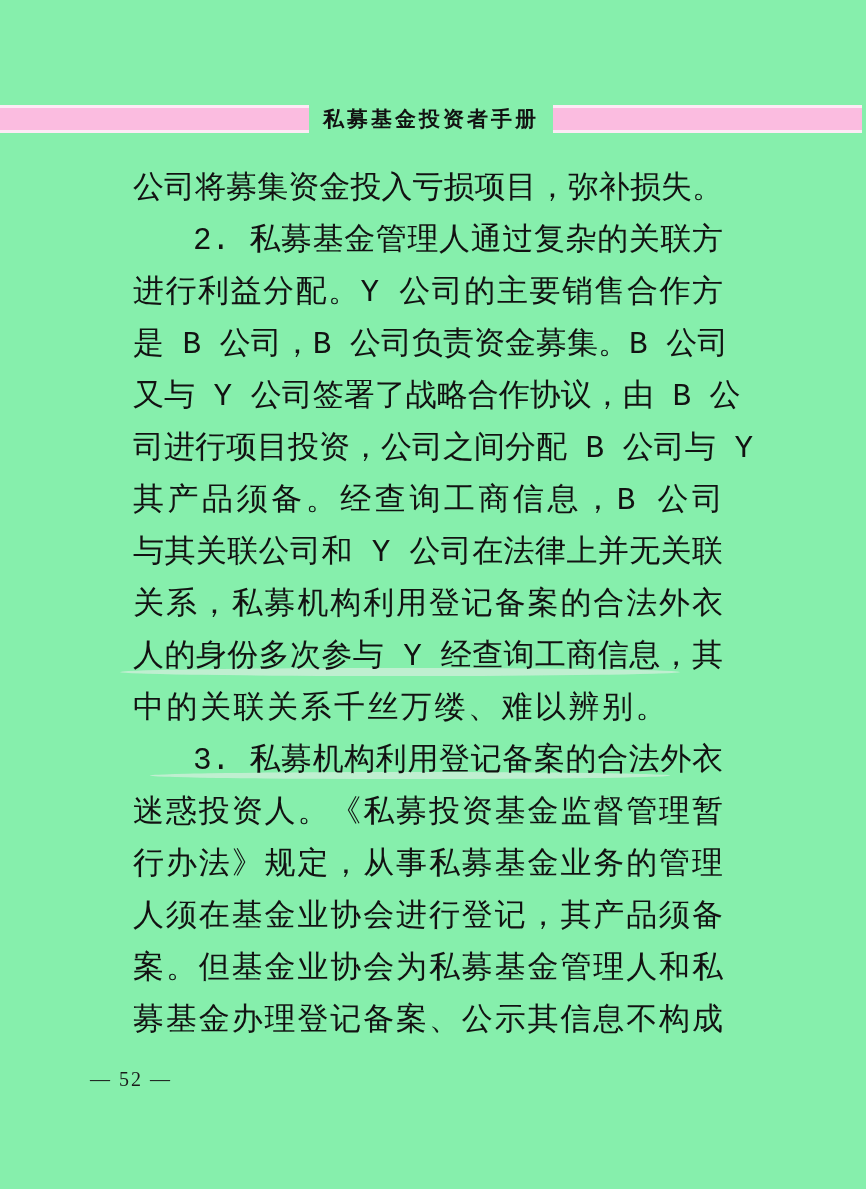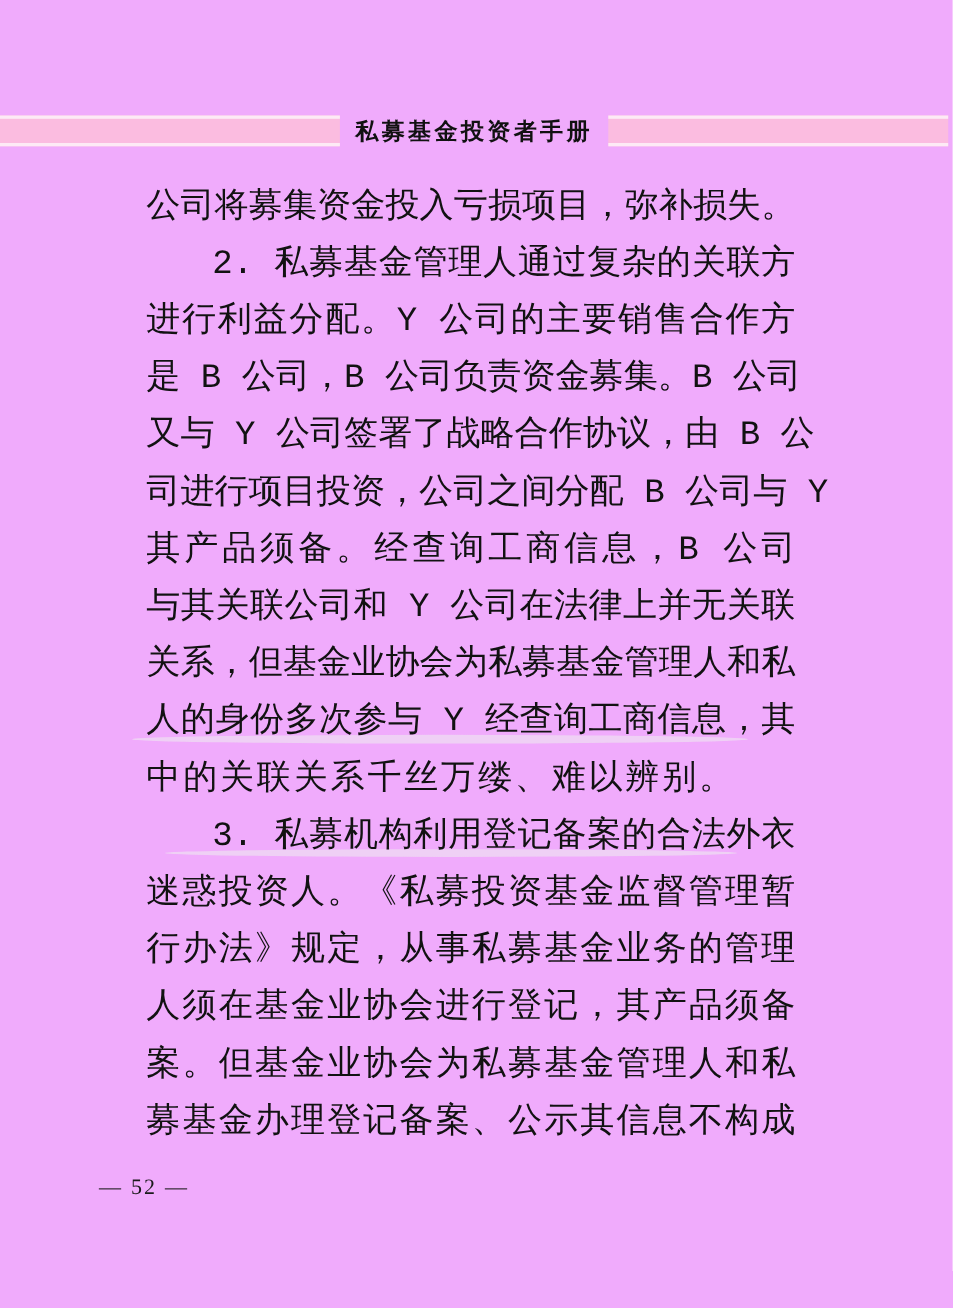--- a/index.html
+++ b/index.html
@@ -5,21 +5,21 @@
   html, body { margin: 0; padding: 0; }
   body {
     width: 866px; height: 1189px;
     background: #ffffff;
     font-family: "Liberation Serif", "DejaVu Serif", serif;
     position: relative;
     overflow: hidden;
   }
   .page {
     position: absolute; inset: 0;
-    background: #f0abfc;
+    background: #86efac;
   }
 
   
   .header-strip {
     position: absolute;
     top: 104px; left: 0; right: 0;
     height: 30px;
     display: flex;
     align-items: center;
   }
@@ -97,21 +97,21 @@
 
   <div class="body-text">
     <p class="line">公司将募集资金投入亏损项目，弥补损失。</p>
     <p class="line indent">2. 私募基金管理人通过复杂的关联方</p>
     <p class="line">进行利益分配。Y 公司的主要销售合作方</p>
     <p class="line">是 B 公司，B 公司负责资金募集。B 公司</p>
     <p class="line">又与 Y 公司签署了战略合作协议，由 B 公</p>
     <p class="line">司进行项目投资，公司之间分配 B 公司与 Y</p>
     <p class="line">其产品须备。经查询工商信息，B 公司</p>
     <p class="line">与其关联公司和 Y 公司在法律上并无关联</p>
-    <p class="line">关系，但基金业协会为私募基金管理人和私</p>
+    <p class="line">关系，私募机构利用登记备案的合法外衣</p>
     <p class="line">人的身份多次参与 Y 经查询工商信息，其</p>
     <p class="line para-end">中的关联关系千丝万缕、难以辨别。</p>
     <p class="line indent">3. 私募机构利用登记备案的合法外衣</p>
     <p class="line">迷惑投资人。《私募投资基金监督管理暂</p>
     <p class="line">行办法》规定，从事私募基金业务的管理</p>
     <p class="line">人须在基金业协会进行登记，其产品须备</p>
     <p class="line">案。但基金业协会为私募基金管理人和私</p>
     <p class="line">募基金办理登记备案、公示其信息不构成</p>
   </div>
 

